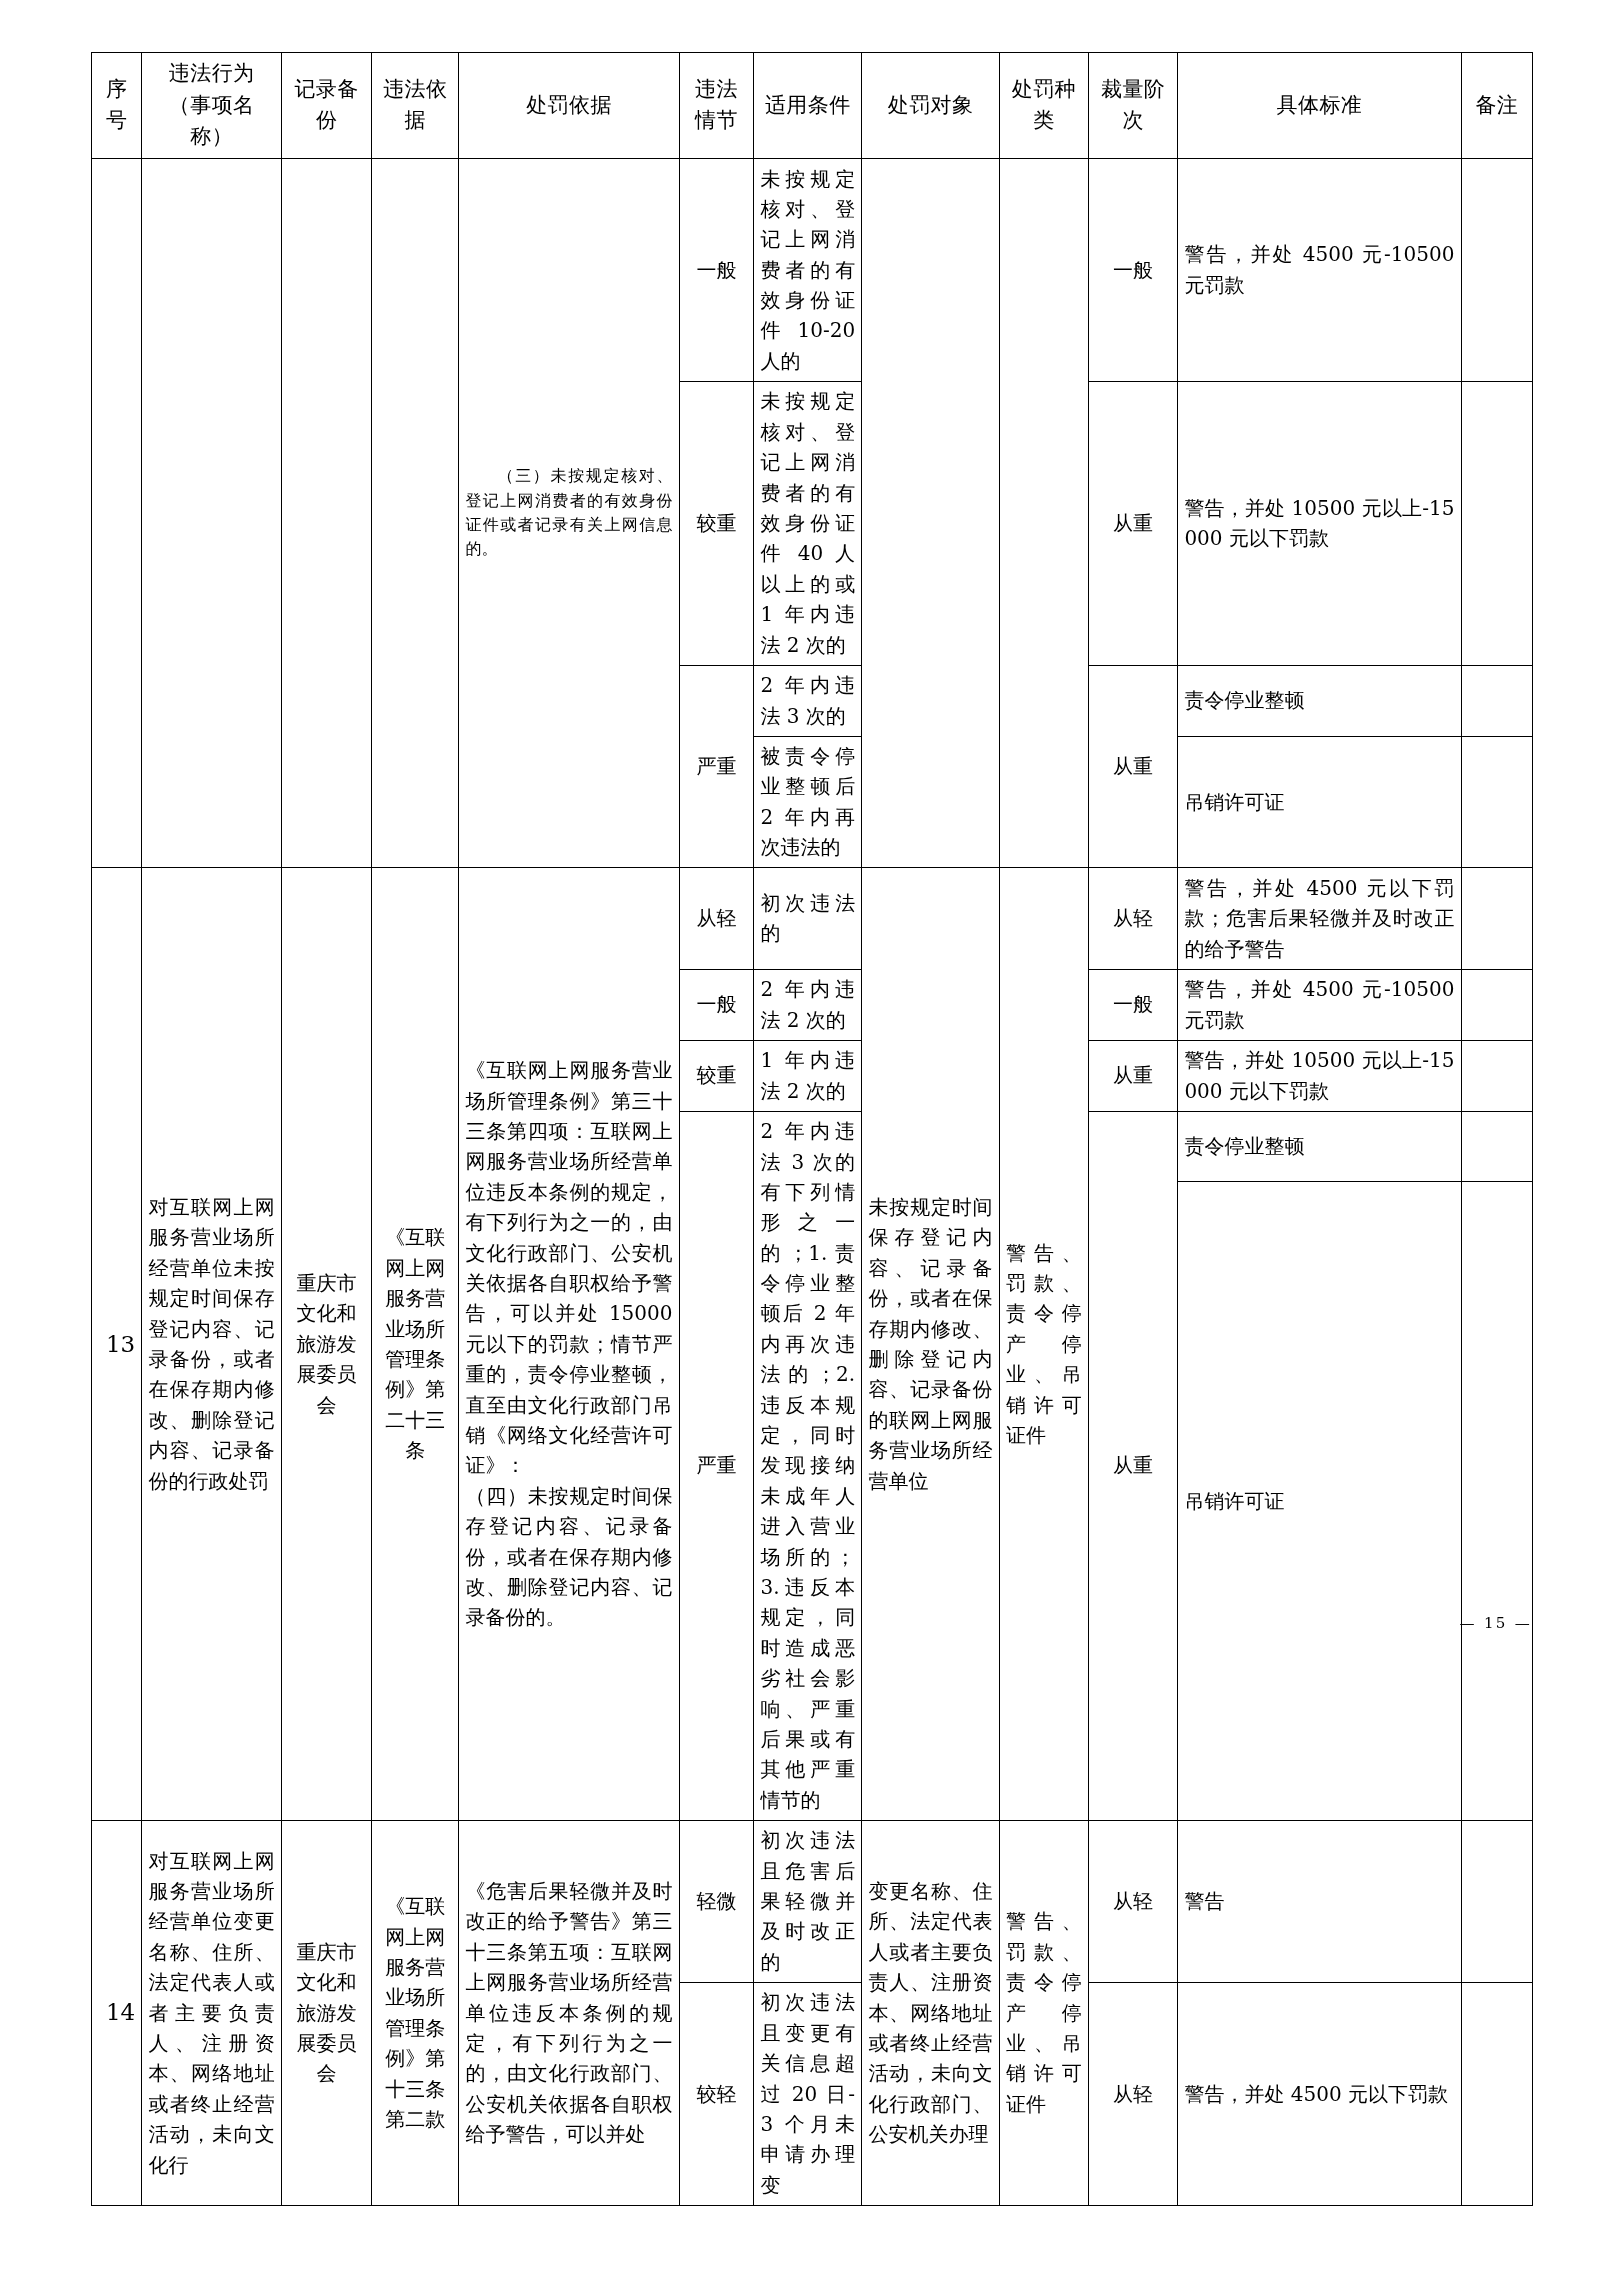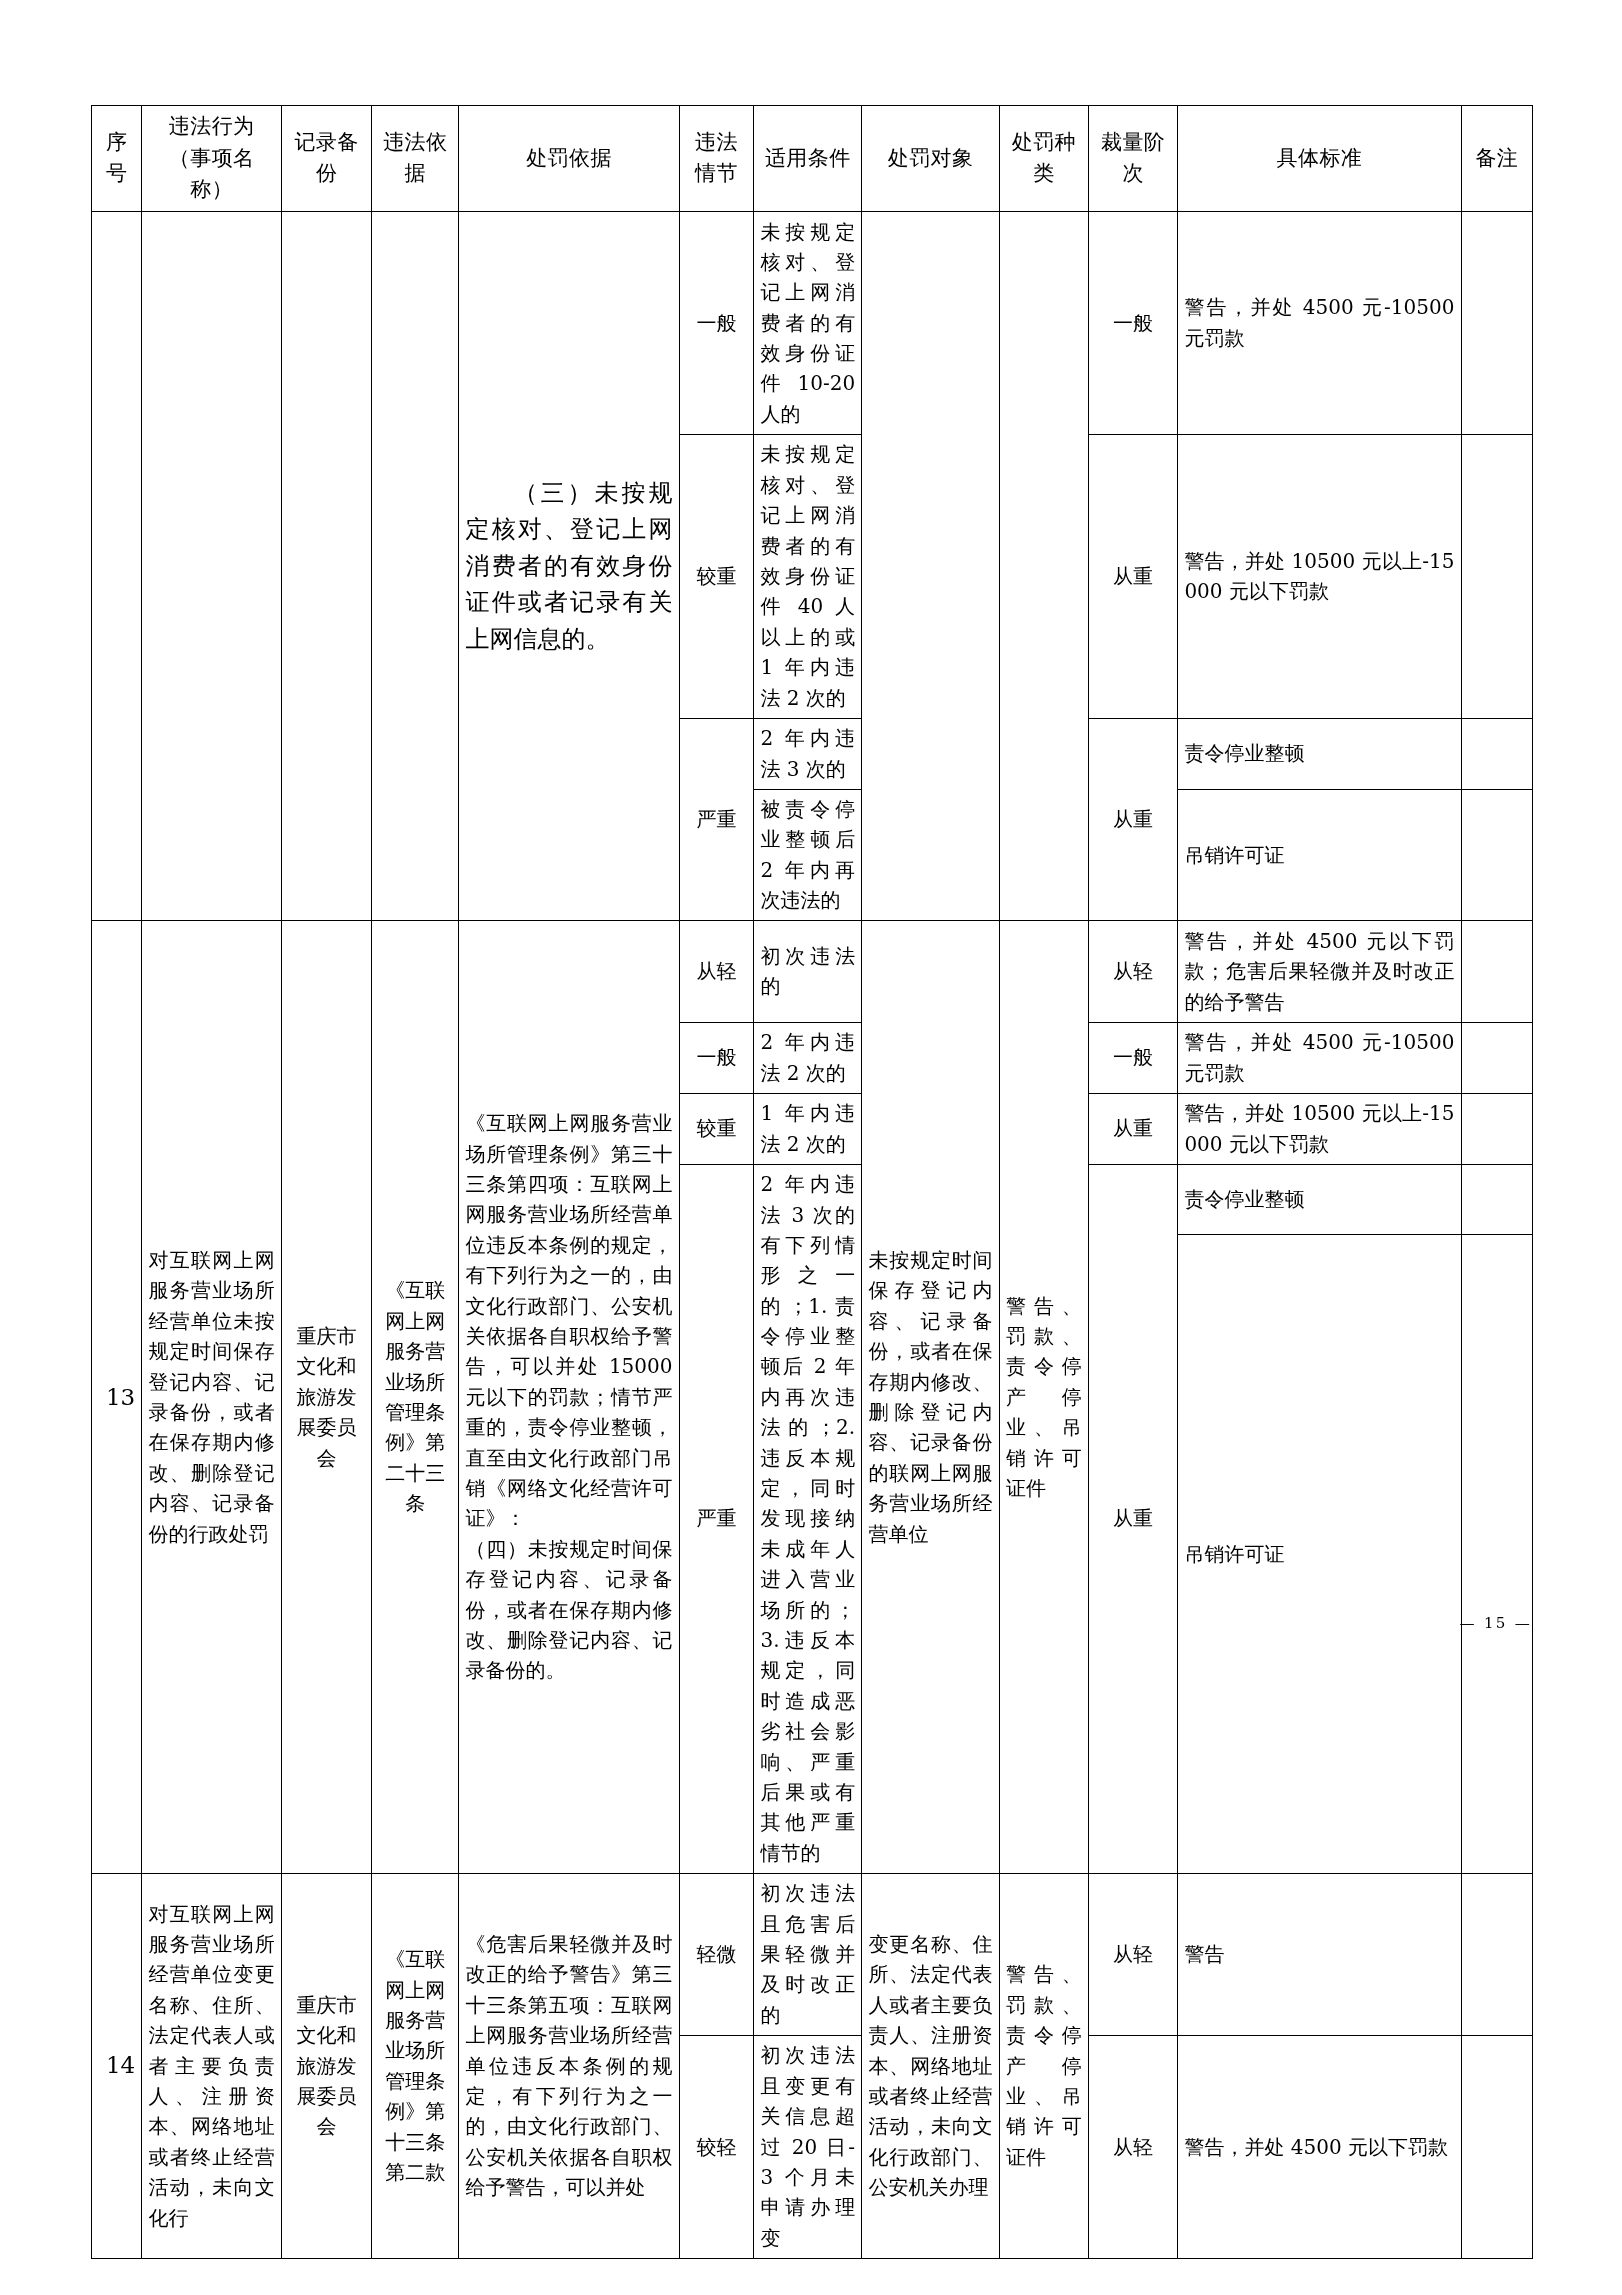--- a/index.html
+++ b/index.html
@@ -13,21 +13,21 @@
     font-family: "DejaVu Serif", "Liberation Serif", serif;
     color: #000000;
     position: relative;
     overflow: hidden;
   }
   .page {
     position: relative;
     width: 1623px;
     height: 1688px;
     box-sizing: border-box;
-    padding: 105px 89px 0 91px;
+    padding: 52px 89px 0 91px;
   }
   table.sheet {
     border-collapse: collapse;
     table-layout: fixed;
     width: 1442px;
     margin: 0;
   }
   table.sheet td, table.sheet th {
     border: 1.2px solid #000;
     padding: 4.6px 6.2px;
@@ -123,21 +123,21 @@
       </tr>
     </thead>
 
     <tbody>
 
       <tr>
         <td rowspan="4" class="blank"></td>
         <td rowspan="4" class="blank"></td>
         <td rowspan="4" class="blank"></td>
         <td rowspan="4" class="blank"></td>
-        <td rowspan="4" class="vtop justified indent" style="font-size:24px;">（三）未按规定核对、登记上网消费者的有效身份证件或者记录有关上网信息的。</td>
+        <td rowspan="4" class="vtop justified indent" style="font-size:16px;">（三）未按规定核对、登记上网消费者的有效身份证件或者记录有关上网信息的。</td>
         <td class="ctr">一般</td>
         <td class="vtop">未按规定核对、登记上网消费者的有效身份证件10-20人的</td>
         <td rowspan="4" class="blank"></td>
         <td rowspan="4" class="blank"></td>
         <td class="ctr">一般</td>
         <td class="justified">警告，并处 4500 元-10500 元罚款</td>
         <td></td>
       </tr>
 
       <tr>

